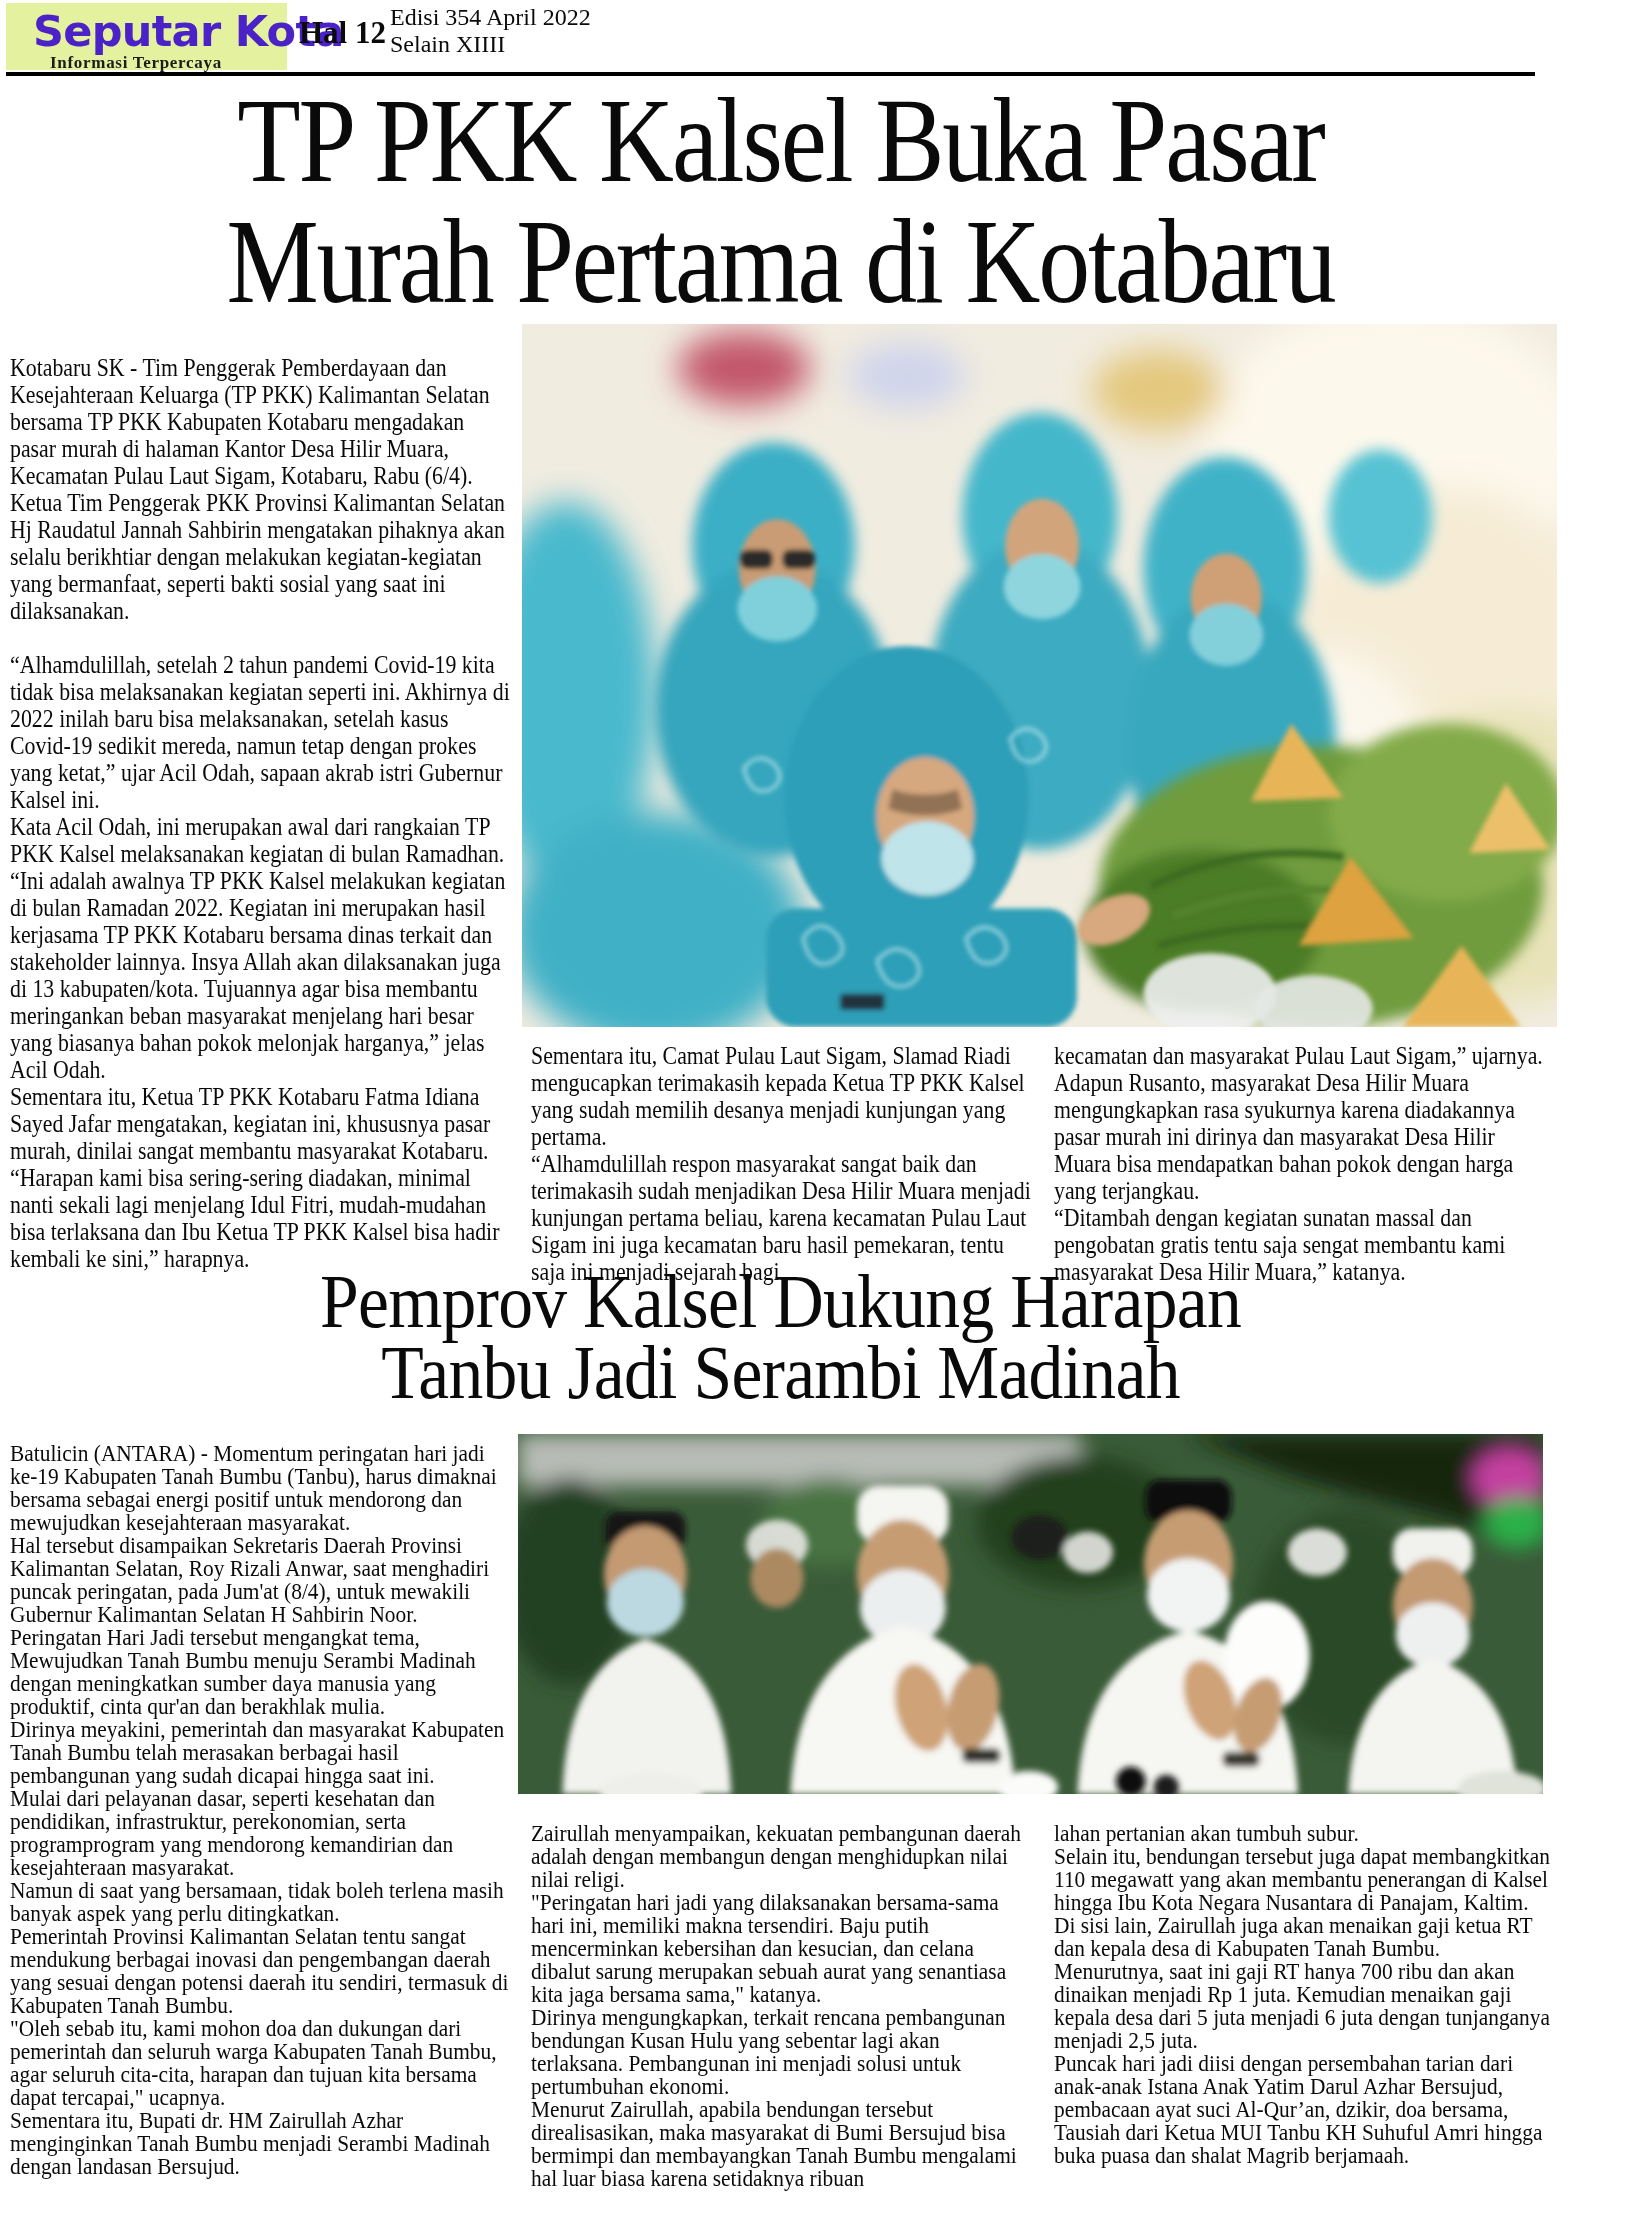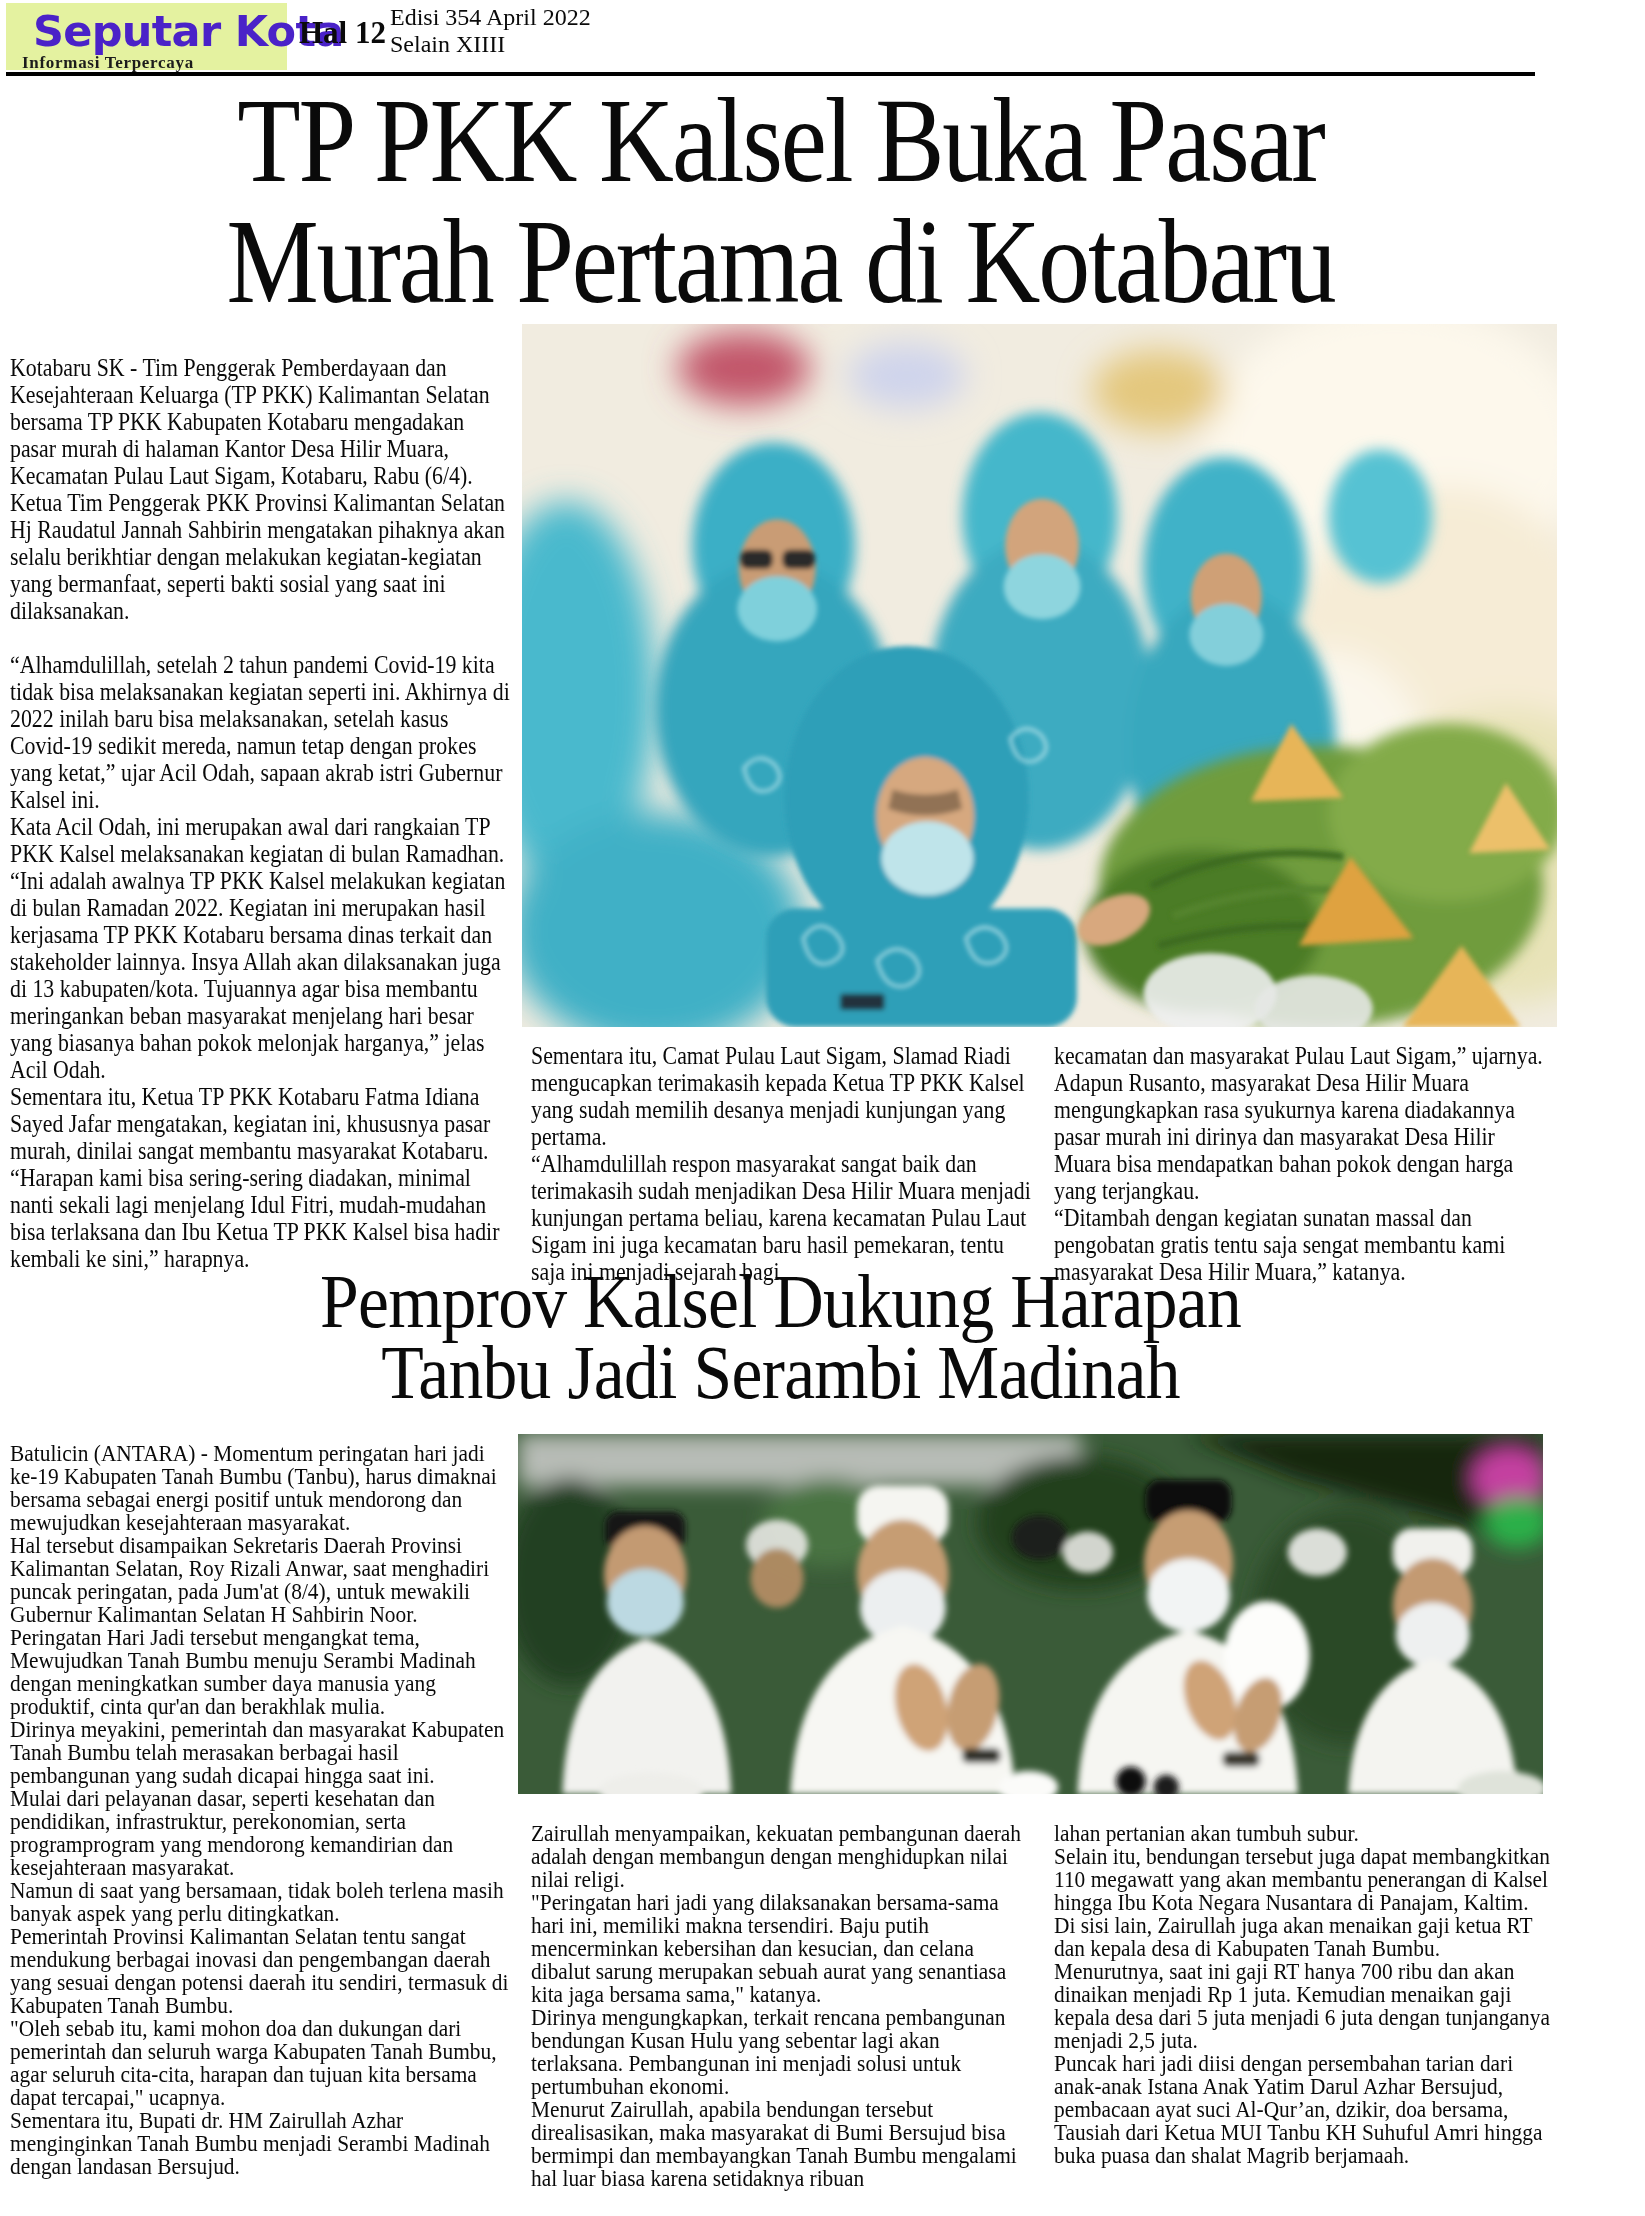--- a/index.html
+++ b/index.html
@@ -8,21 +8,21 @@
     overflow:hidden;font-family:"Liberation Serif",serif;color:#0a0a0a;
   }
   
   .logo-box{position:absolute;left:6px;top:3px;width:281px;height:67px;background:#e4f2a0;}
   .logo-title{
     font-family:"DejaVu Sans",sans-serif;font-weight:bold;font-size:43px;
     color:#4a22c8;padding:3px 0 0 27px;letter-spacing:-0.7px;white-space:nowrap;
   }
   .logo-tagline{
     font-family:"Liberation Serif",serif;font-weight:bold;font-size:17px;
-    color:#1c1c1c;padding-left:16px;margin-top:-3px;letter-spacing:0.7px;
+    color:#1c1c1c;padding-left:44px;margin-top:-3px;letter-spacing:0.7px;
   }
   .hal{position:absolute;left:299px;top:15px;font-weight:bold;font-size:31px;white-space:nowrap;}
   .edition{position:absolute;left:390px;top:4.4px;font-size:24px;line-height:1.12;white-space:nowrap;}
   .section-head{position:absolute;left:977px;top:4.4px;width:481px;text-align:center;
     font-size:32px;line-height:1.15;white-space:nowrap;}
   .masthead-rule{position:absolute;left:6px;top:72px;width:1529px;height:4.4px;background:#000;}
   
   .headline1{
     position:absolute;left:0;top:80px;width:1561px;text-align:center;
     font-size:107px;line-height:108px;font-weight:normal;margin:0;

